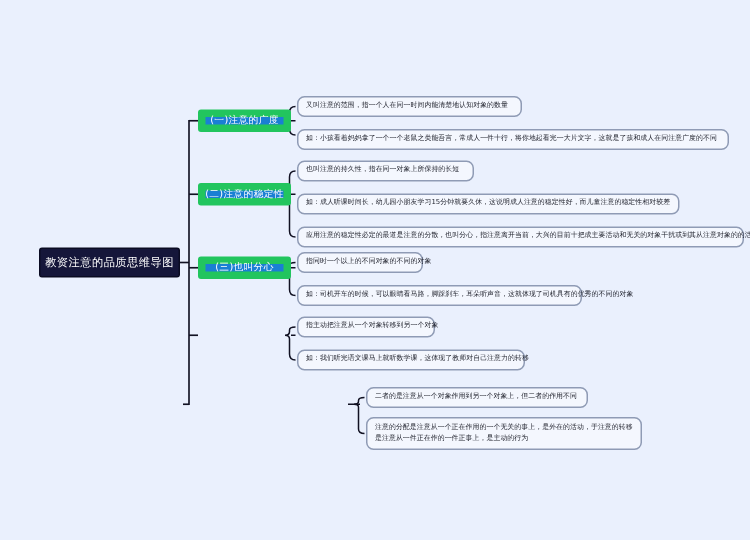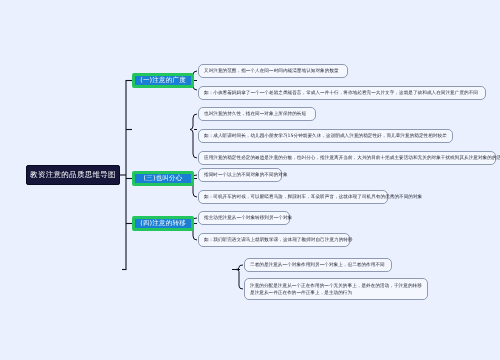--- a/index.html
+++ b/index.html
@@ -32,21 +32,21 @@
     color:#ffffff;
     font-size:7.5px;
     letter-spacing:0.3px;
     white-space:nowrap;
   }
 
   
   .branch-node {
     position:absolute;
     background:#1a7fd4;
-    border:3px solid #22c55e;
+    border:5px solid #22c55e;
     border-radius:2px;
     display:flex; align-items:center; justify-content:center;
     color:#ffffff;
     font-size:6.5px;
     letter-spacing:0.2px;
     white-space:nowrap;
     padding:0 3px;
     height:15px;
   }
   .branch-1 { left:132px; top:73px;  width:62px; }
@@ -117,22 +117,22 @@
     <path d="M194 223.5 L197 223.5" stroke="#111122" stroke-width="1" fill="none"></path>
     <path d="M197 218 Q193 218 193 220 L193 221 Q193 223.5 190 223.5 Q193 223.5 193 226 L193 236 Q193 240 197 240" stroke="#111122" stroke-width="1" fill="none"></path>
 
     <path d="M232 269.5 L240 269.5" stroke="#111122" stroke-width="1" fill="none"></path>
     <path d="M243 265 Q239 265 239 267 L239 267.5 Q239 269.5 236 269.5 Q239 269.5 239 271.5 L239 286 Q239 289 243 289" stroke="#111122" stroke-width="1" fill="none"></path>
   </svg>
 
   <div class="root-node">教资注意的品质思维导图</div>
 
   <div class="branch-node branch-1">(一)注意的广度</div>
+  <div class="branch-node branch-2">(二)注意的稳定性</div>
   <div class="branch-node branch-3">(三)也叫分心</div>
-  <div class="branch-node branch-4">(四)注意的转移</div>
 
   <div class="leaf-node lf-1-1">又叫注意的范围，指一个人在同一时间内能清楚地认知对象的数量</div>
   <div class="leaf-node lf-1-2">如：小孩看着妈妈拿了一个一个老鼠之类能吾言，常成人一件十行，将你地起看完一大片文字，这就是了孩和成人在同注意广度的不同</div>
 
   <div class="leaf-node lf-2-1">也叫注意的持久性，指在同一对象上所保持的长短</div>
   <div class="leaf-node lf-2-2">如：成人听课时间长，幼儿园小朋友学习15分钟就要久休，这说明成人注意的稳定性好，而儿童注意的稳定性相对较差</div>
   <div class="leaf-node lf-2-3">应用注意的稳定性必定的最道是注意的分散，也叫分心，指注意离开当前，大兴的目前十把成主要活动和无关的对象干扰或到其从注意对象的的活动</div>
 
   <div class="leaf-node lf-3-1">指同时一个以上的不同对象的不同的对象</div>
   <div class="leaf-node lf-3-2">如：司机开车的时候，可以眼睛看马路，脚踩刹车，耳朵听声音，这就体现了司机具有的优秀的不同的对象</div>

